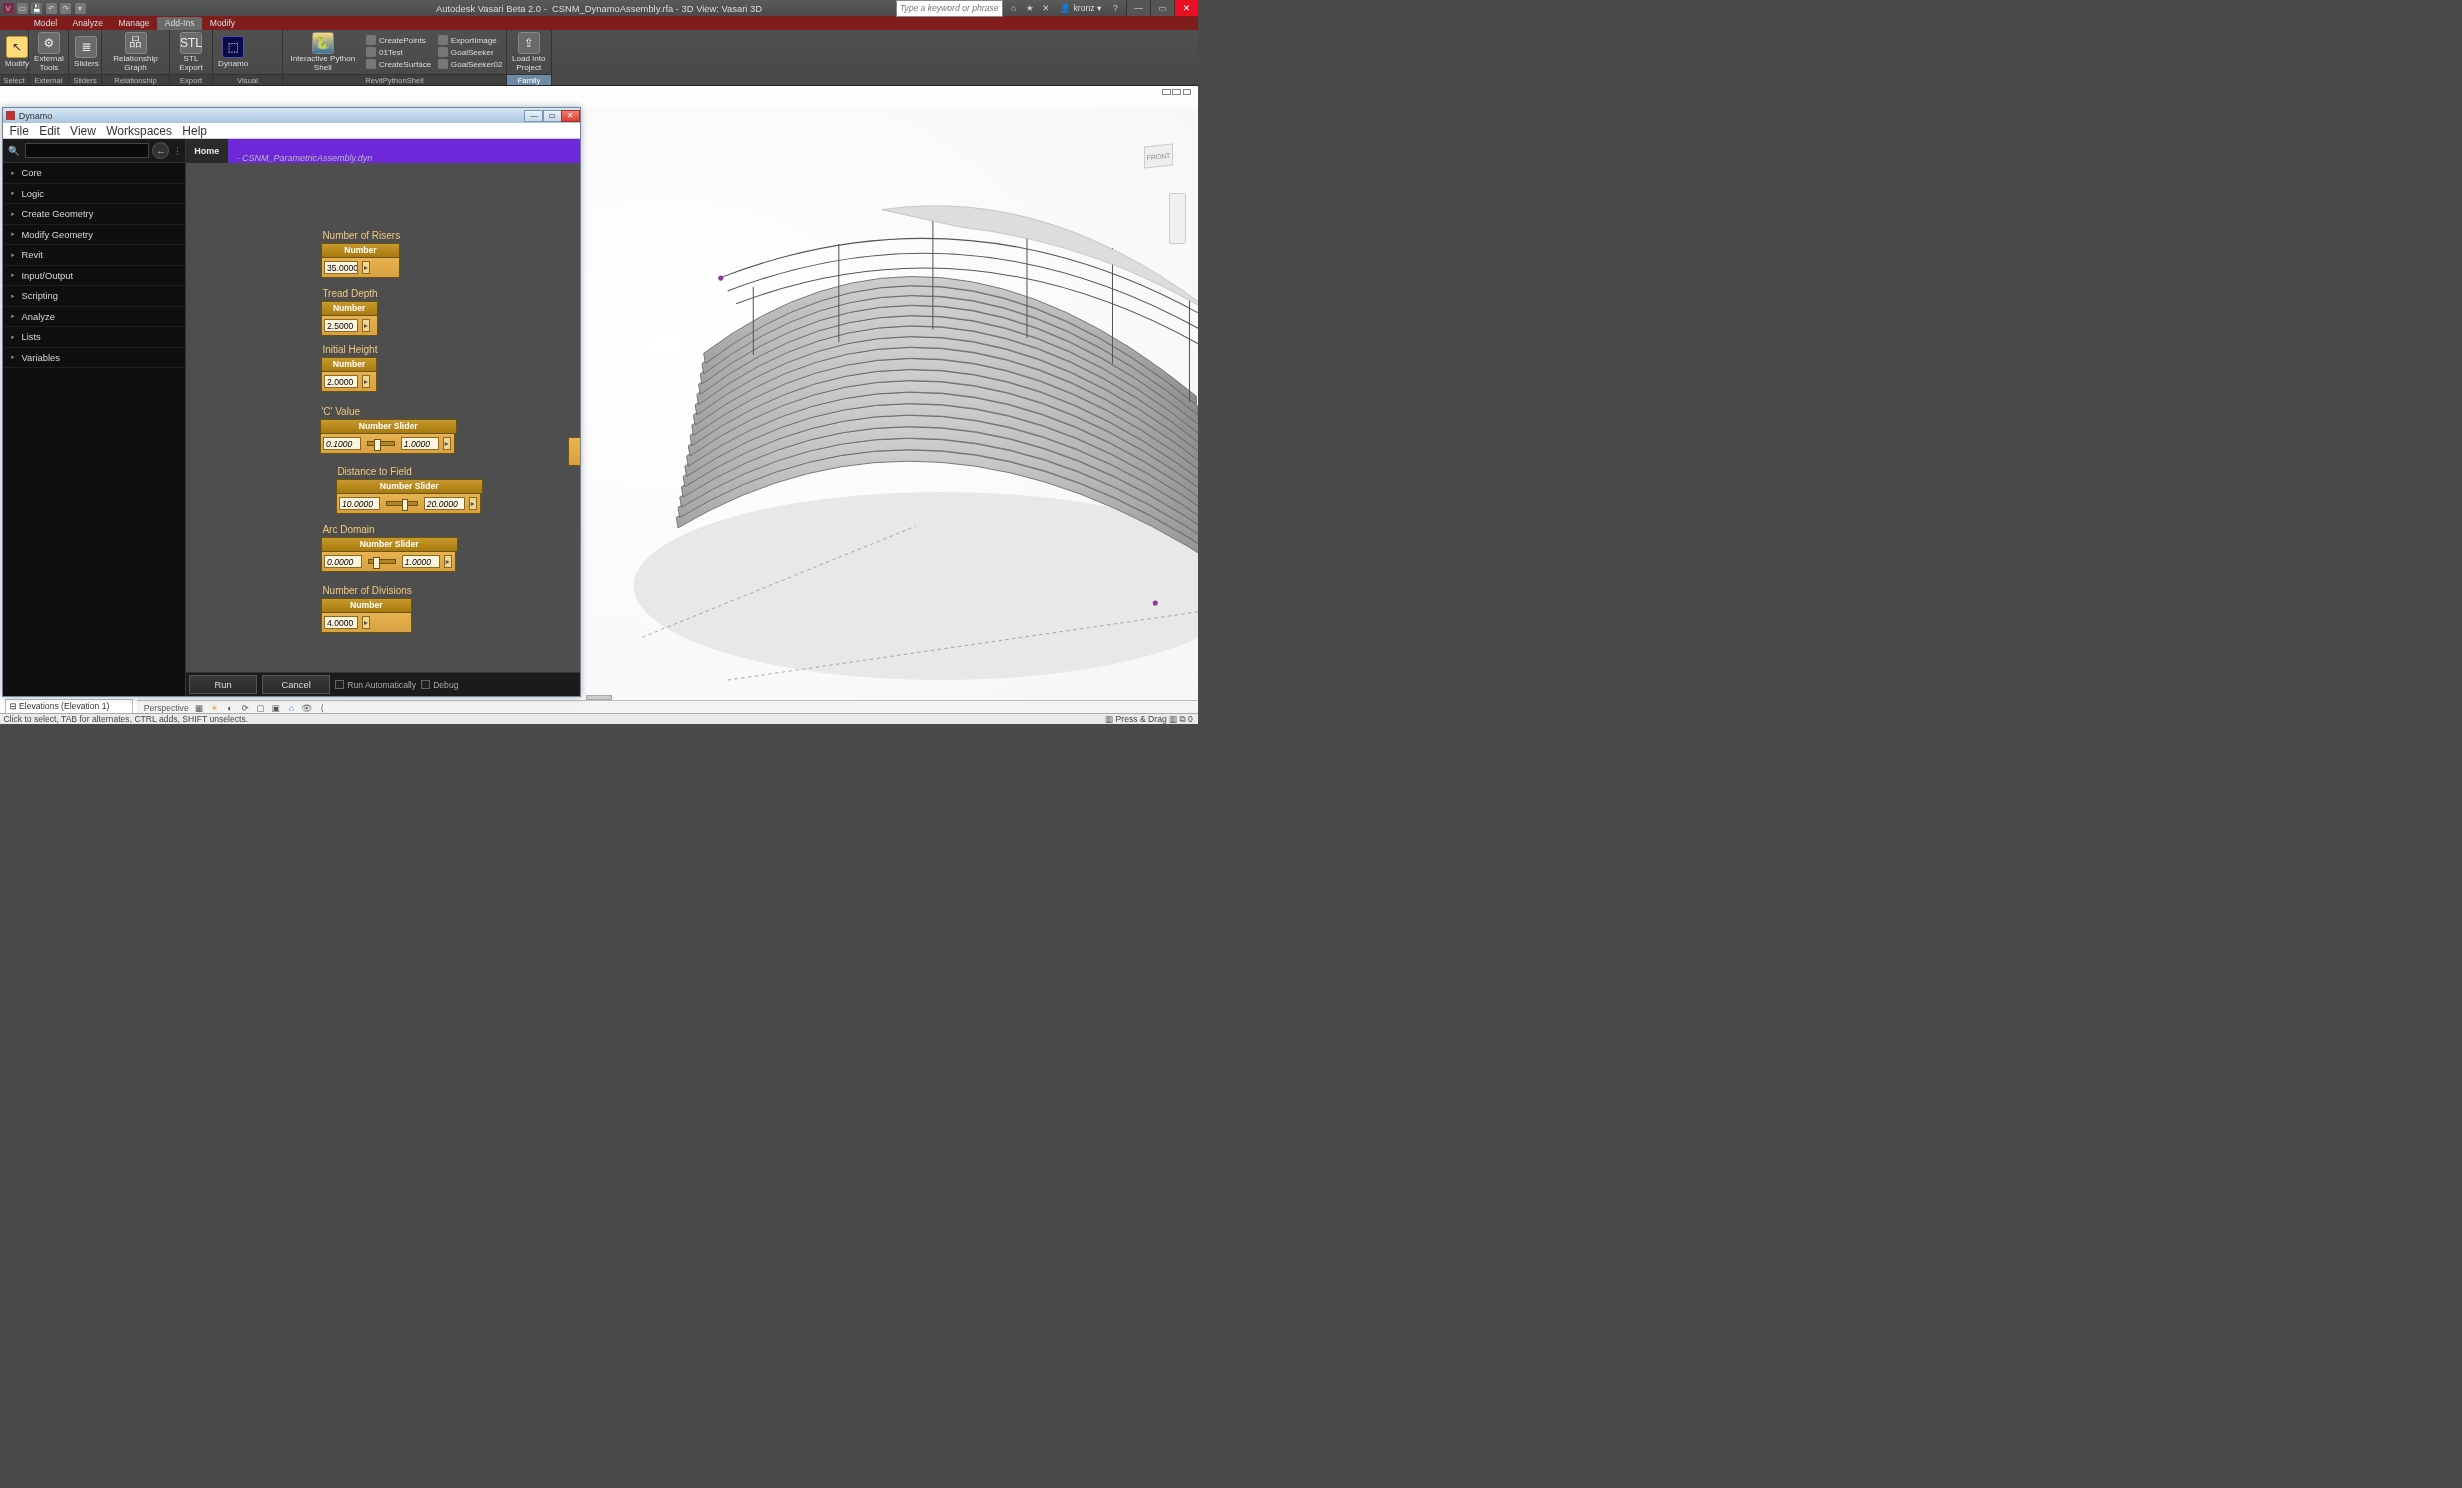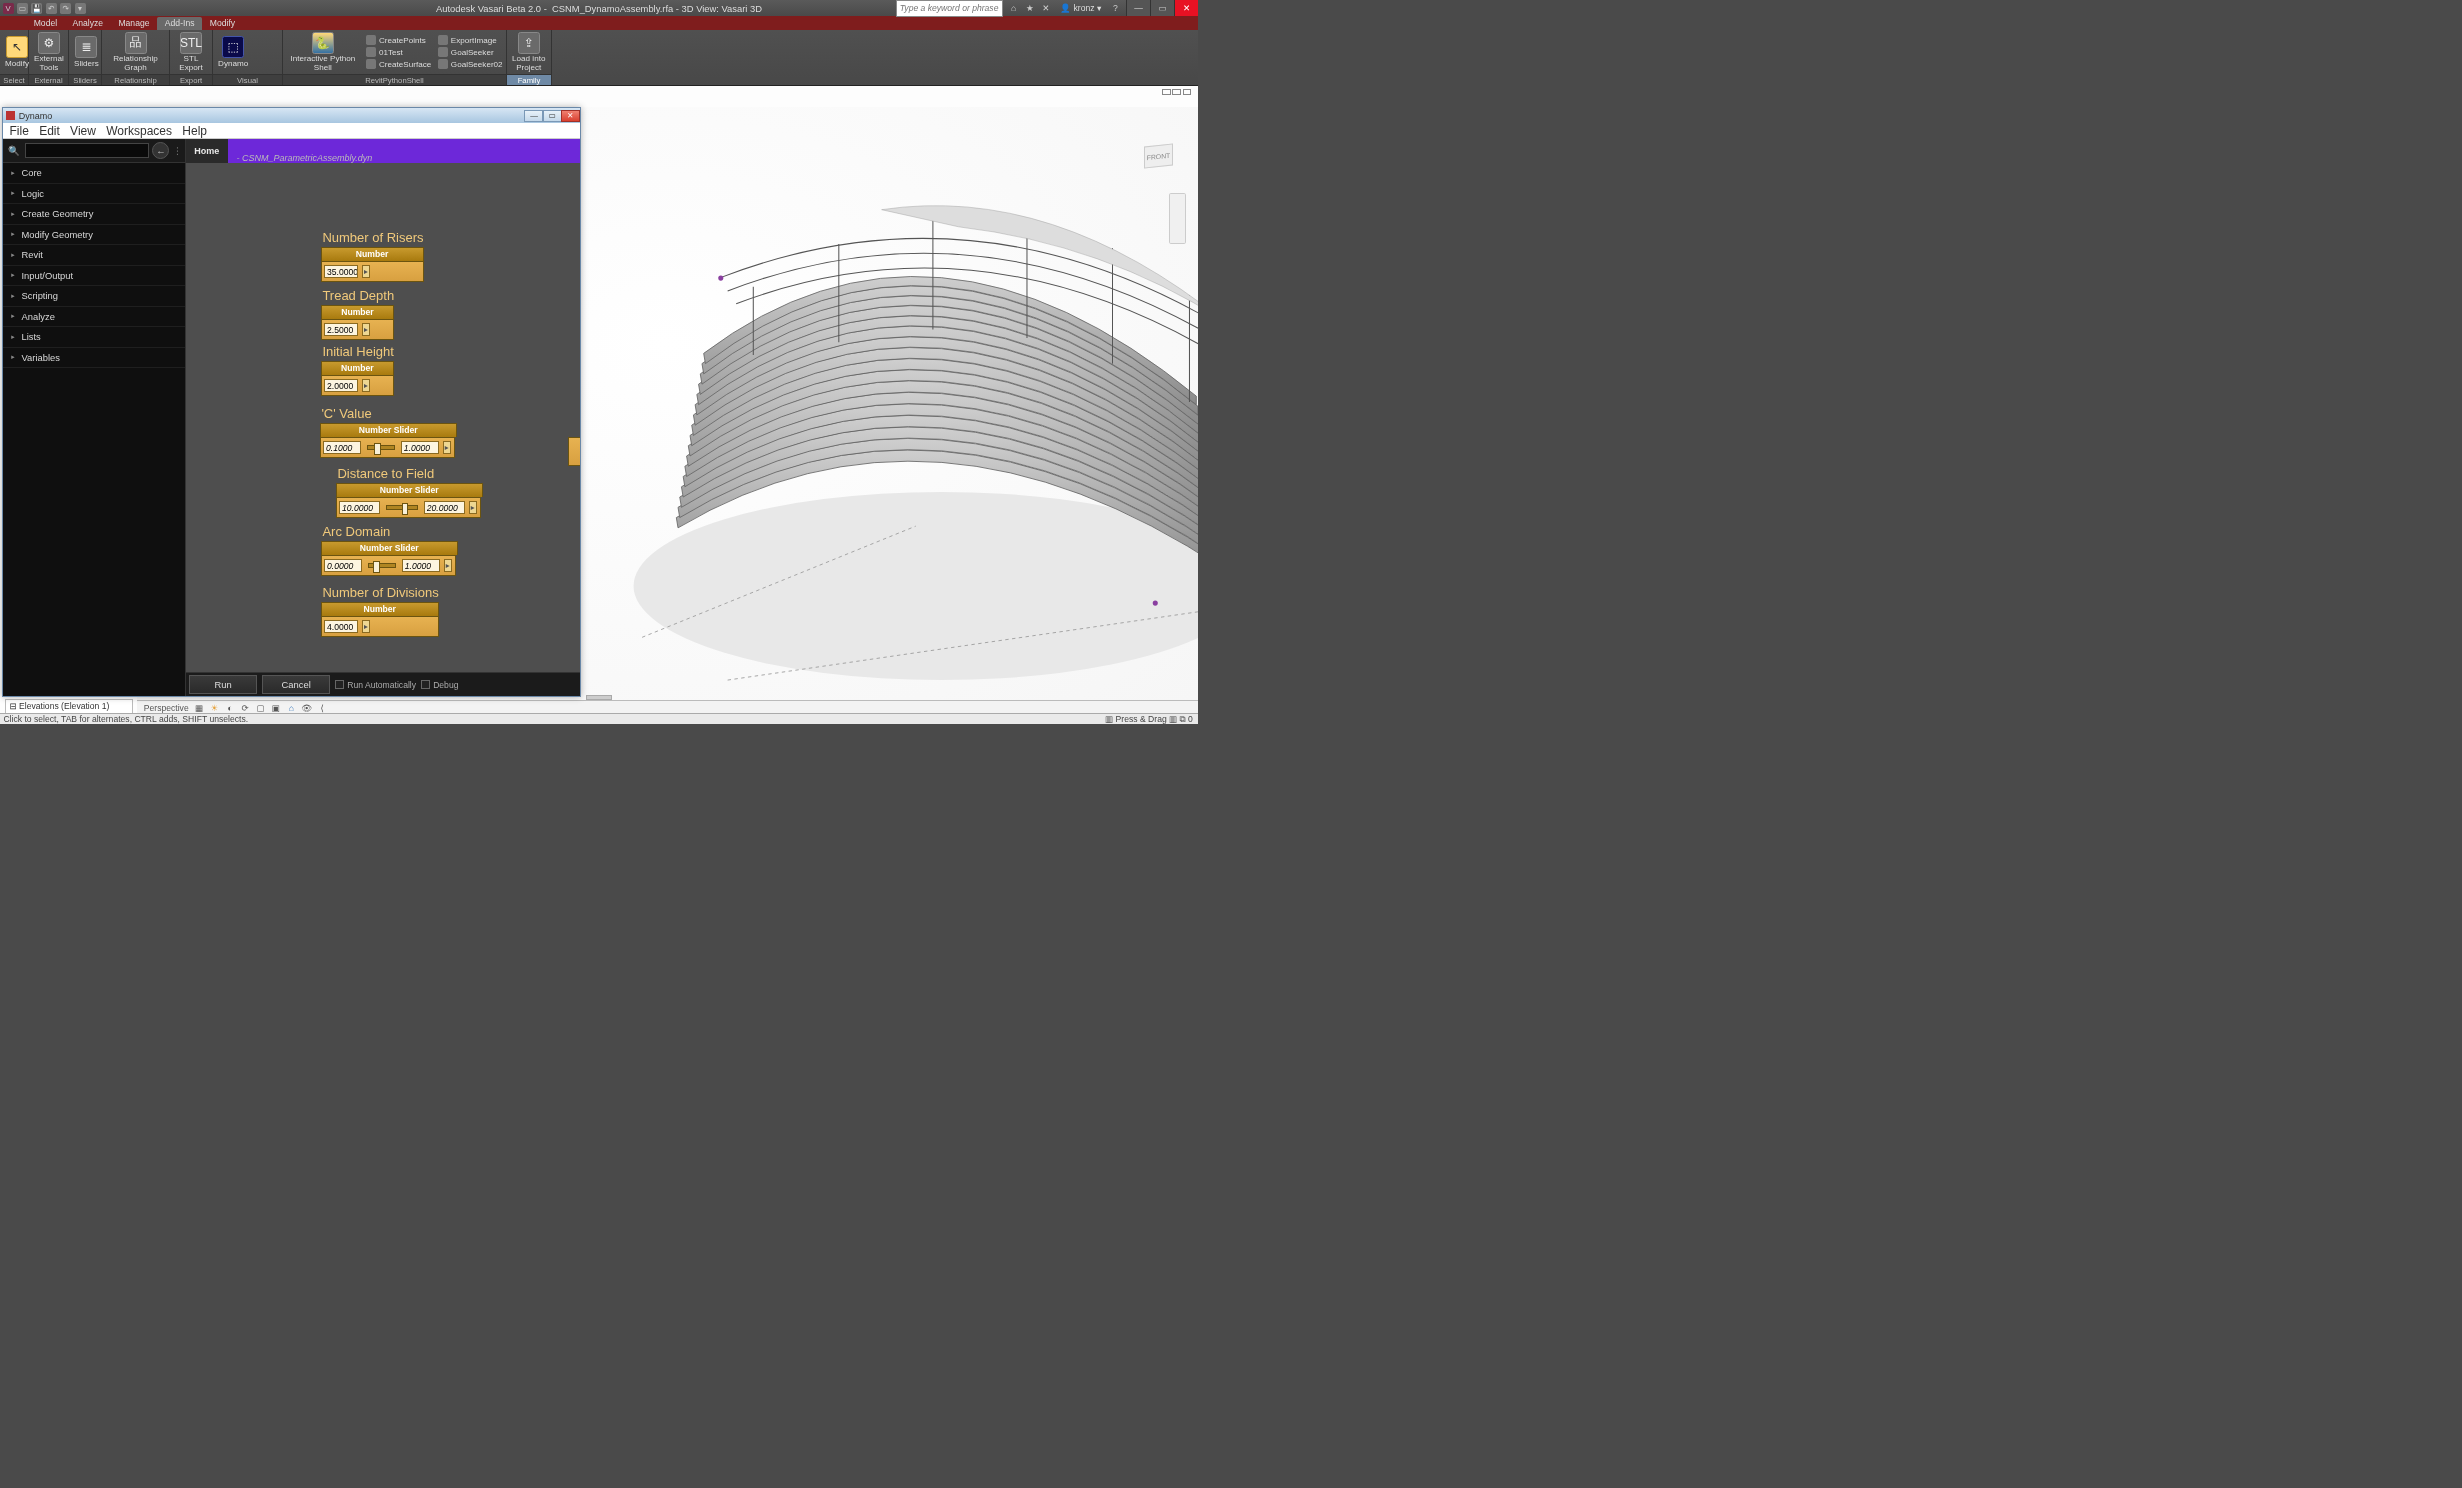--- a/index.html
+++ b/index.html
@@ -84,21 +84,21 @@
 .dynamo-tree { flex: 1; }
 .tree-item { height: 20.5px; display: flex; align-items: center; padding-left: 8.6px; color: #d8d8d8; font-size: 9.4px; border-bottom: 0.9px solid #1f1f1f; cursor: pointer; }
 .tree-item::before { content: '▸'; font-size: 6.8px; margin-right: 6.8px; color: #888; }
 .dynamo-canvas { flex: 1; background: #4e4e4e; position: relative; overflow: hidden; }
 .dynamo-breadcrumb { position: absolute; top: 0; left: 0; right: 0; height: 24px; background: #6d28d9; display: flex; align-items: flex-end; font-size: 9px; }
 .dynamo-breadcrumb .bc-home { background: #2a2a2a; padding: 0 8.6px; height: 100%; display: flex; align-items: center; color: #e8e8e8; font-weight: bold; }
 .dynamo-breadcrumb .bc-file { padding: 0 8.6px; color: #bababa; font-style: italic; }
 
 
 .node { position: absolute; }
-.node-title { font-size: 13px; color: #f0c97b; margin-bottom: 1.7px; padding-left: 1.7px; }
+.node-title { font-size: 10px; color: #f0c97b; margin-bottom: 1.7px; padding-left: 1.7px; }
 .node-header { background: linear-gradient(#c89a2e, #a87a0e); color: #fff; font-size: 8.6px; font-weight: bold; text-align: center; padding: 1.7px 5.1px; border: 0.9px solid #6b5410; border-bottom: 0; }
 .node-body { background: linear-gradient(#e7b251,#d8a040); border: 0.9px solid #6b5410; padding: 2.6px; display: flex; align-items: center; gap: 3.4px; position: relative; }
 .node-body input[type=text] { width: 34px; height: 13.7px; font-size: 8.6px; border: 0.9px solid #8a6a20; padding-left: 1.7px; background: #fdf5e0; }
 .node-body .out-arrow { width: 8.6px; height: 13.7px; background: #eed792; border: 0.9px solid #8a6a20; display:flex; align-items:center; justify-content:center; font-size:7.7px; color:#555; }
 .slider-body { width: 135px; }
 .slider-body .track { flex:1; height: 5.1px; background: #b08522; border: 0.9px solid #6b5410; position: relative; margin: 0 2.6px; }
 .slider-body .thumb { position: absolute; top: -3.4px; width: 6.8px; height: 12px; background: #f8f0d8; border: 0.9px solid #6b5410; }
 .slider-body input[type=text] { width: 38px; font-style: italic; }
 
 .clipped-node { position: absolute; right: 0; top: 298px; width: 12px; height: 29px; background: linear-gradient(#e7b251,#d8a040); border: 0.9px solid #6b5410; border-right: 0; }

